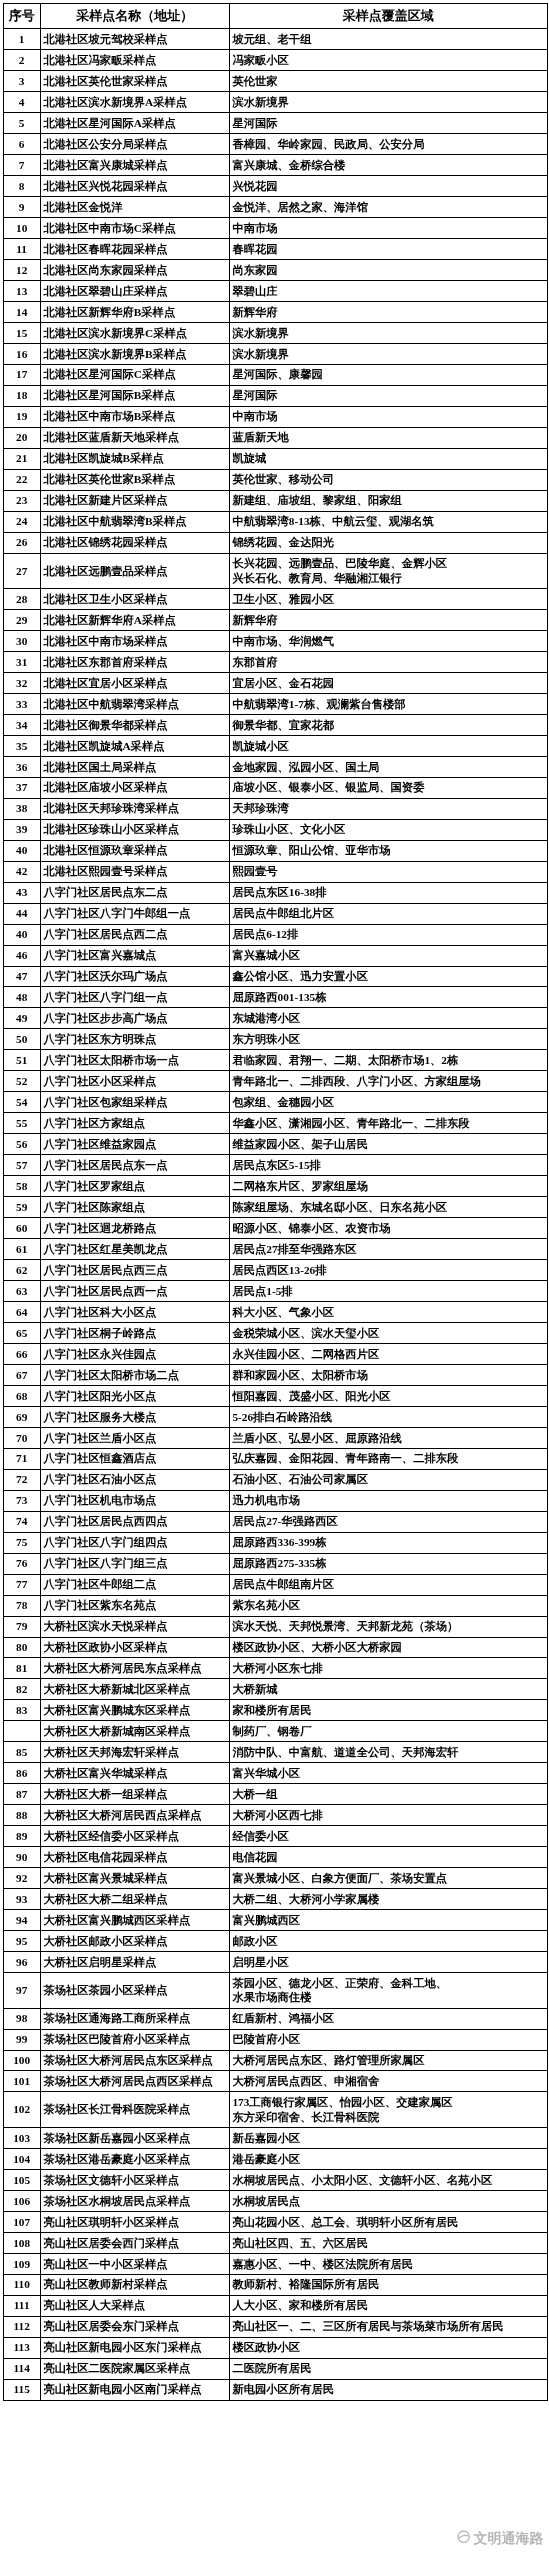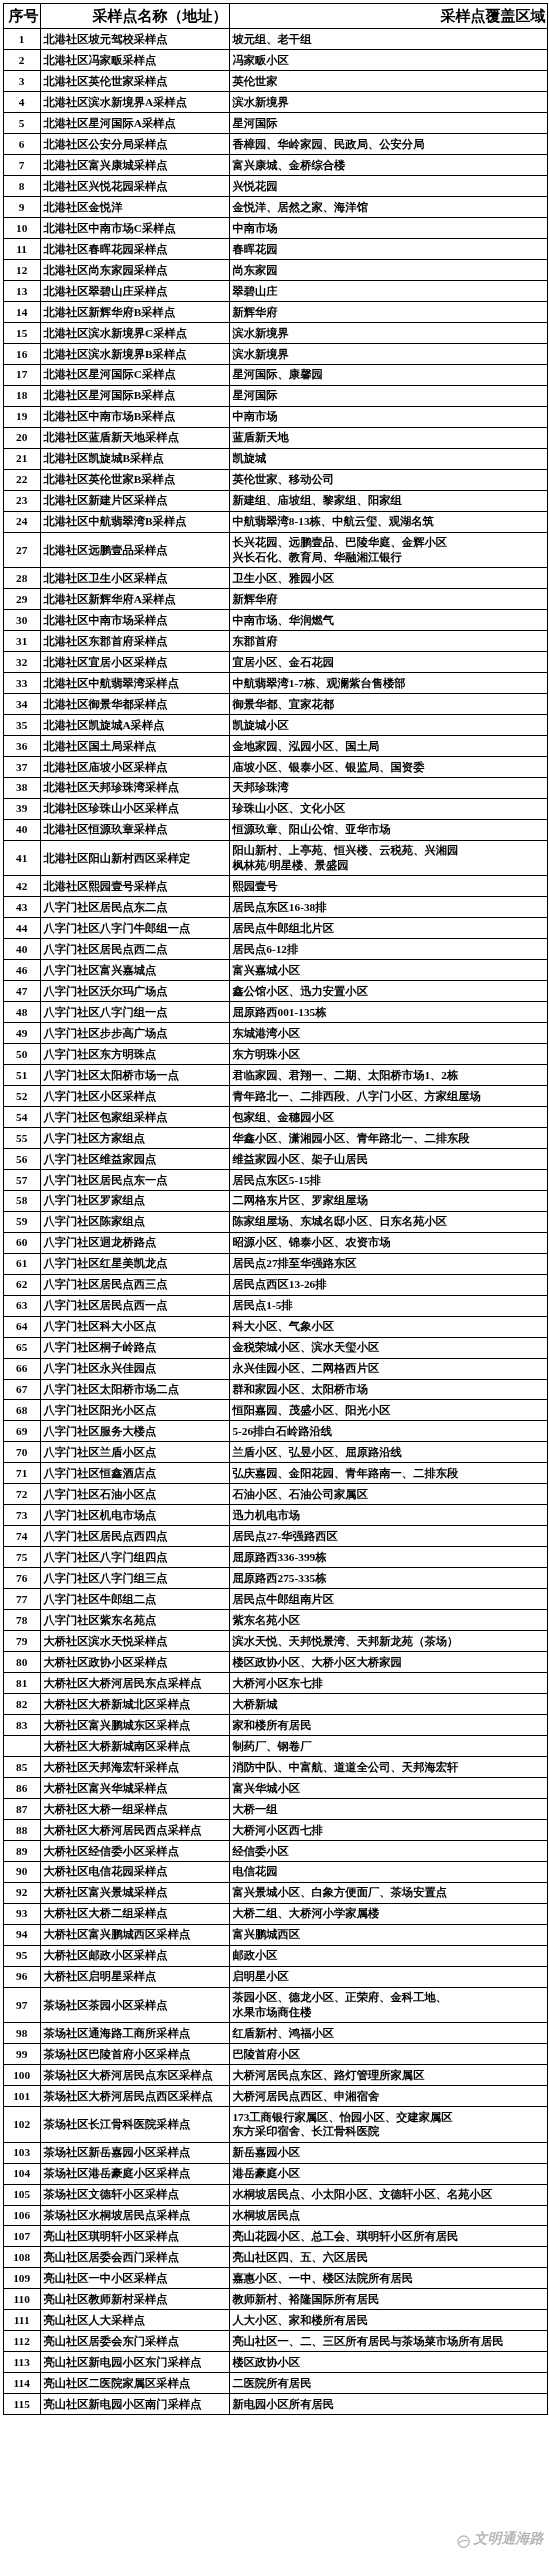--- a/index.html
+++ b/index.html
@@ -17,47 +17,46 @@
     width:544px;
     margin:3.3px 0 0 2.7px;
   }
   table.sampling th,
   table.sampling td{
     border:1.3px solid #000000;
     font-weight:bold;
     overflow:hidden;
   }
   table.sampling th{
-    font-size:15px;
+    font-size:13px;
     line-height:16px;
     padding:4px 1.3px;
-    text-align:right;
+    text-align:center;
   }
   table.sampling td{
     font-size:11.3px;
     line-height:14.6px;
     padding:2.7px 2.7px;
     vertical-align:middle;
   }
   td.no{text-align:center;padding-left:0.7px;padding-right:0.7px;}
   td.name{text-align:left;padding-left:5.3px;}
   td.area{text-align:left;padding-left:5.3px;white-space:pre-line;}
   .watermark{
     position:absolute;
     right:6.6px;
     bottom:28px;
     display:flex;
-    align-items:flex-end;
+    align-items:flex-start;
     gap:2.7px;
     color:#a9a9a9;
     font-size:14px;
     font-weight:bold;
     font-family:"Liberation Sans","DejaVu Sans",sans-serif;
     opacity:0.85;
-    font-style:italic;
   }
   .wm-icon{
     display:inline-block;
     width:13.3px;height:13.3px;
     flex:0 0 auto;
   }
 </style>
 </head>
 <body>
 
@@ -190,20 +189,25 @@
           <td class="no">23</td>
           <td class="name">北港社区新建片区采样点</td>
           <td class="area">新建组、庙坡组、黎家组、阳家组</td>
         </tr>
         <tr>
           <td class="no">24</td>
           <td class="name">北港社区中航翡翠湾B采样点</td>
           <td class="area">中航翡翠湾8-13栋、中航云玺、观湖名筑</td>
         </tr>
         <tr>
+          <td class="no">26</td>
+          <td class="name">北港社区锦绣花园采样点</td>
+          <td class="area">锦绣花园、金达阳光</td>
+        </tr>
+        <tr>
           <td class="no">27</td>
           <td class="name">北港社区远鹏壹品采样点</td>
           <td class="area">长兴花园、远鹏壹品、巴陵华庭、金辉小区
 兴长石化、教育局、华融湘江银行</td>
         </tr>
         <tr>
           <td class="no">28</td>
           <td class="name">北港社区卫生小区采样点</td>
           <td class="area">卫生小区、雅园小区</td>
         </tr>
@@ -259,26 +263,20 @@
         </tr>
         <tr>
           <td class="no">39</td>
           <td class="name">北港社区珍珠山小区采样点</td>
           <td class="area">珍珠山小区、文化小区</td>
         </tr>
         <tr>
           <td class="no">40</td>
           <td class="name">北港社区恒源玖章采样点</td>
           <td class="area">恒源玖章、阳山公馆、亚华市场</td>
-        </tr>
-        <tr>
-          <td class="no">41</td>
-          <td class="name">北港社区阳山新村西区采样定</td>
-          <td class="area">阳山新村、上亭苑、恒兴楼、云税苑、兴湘园
-枫林苑/明星楼、景盛园</td>
         </tr>
         <tr>
           <td class="no">42</td>
           <td class="name">北港社区熙园壹号采样点</td>
           <td class="area">熙园壹号</td>
         </tr>
         <tr>
           <td class="no">43</td>
           <td class="name">八字门社区居民点东二点</td>
           <td class="area">居民点东区16-38排</td>

